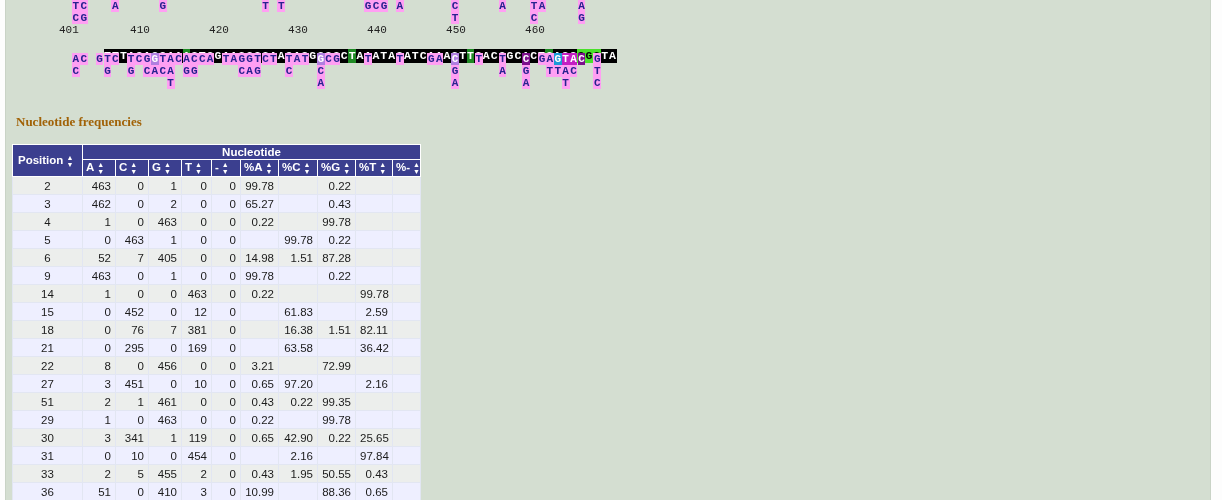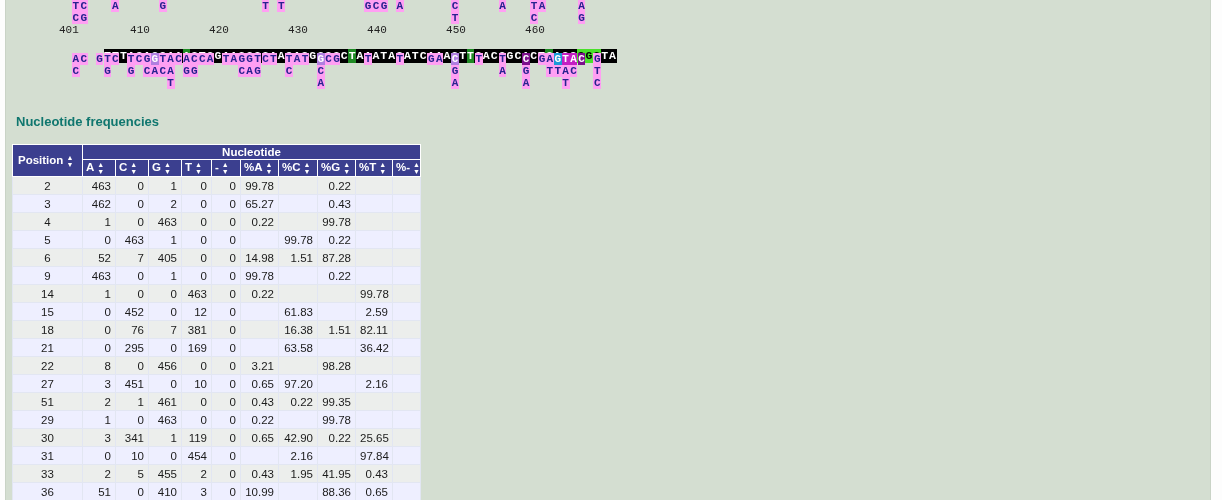--- a/index.html
+++ b/index.html
@@ -93,22 +93,22 @@
   .cn.g-dark  { background: #1f8a24; color:#ffffff; }
   .cn.g-light { background: #49e02a; color:#000000; }
 
   
   #freq-title {
     position: absolute;
     left: 16px;
     top: 114px;
     font-size: 13px;
     font-weight: bold;
-    color: #0f766e;
-    font-family: Liberation Sans, sans-serif;
+    color: #a16207;
+    font-family: Liberation Serif, serif;
   }
   #freq-table-wrap {
     position: absolute;
     left: 12px;
     top: 144px;
     width: 394px;
   }
   table.freq {
     border-collapse: collapse;
     width: 394px;
@@ -348,21 +348,21 @@
           </tr>
           <tr class="odd">
             <td class="pos">22</td>
             <td>8</td>
             <td>0</td>
             <td>456</td>
             <td>0</td>
             <td>0</td>
             <td>3.21</td>
             <td></td>
-            <td>98.28</td>
+            <td>72.99</td>
             <td></td>
             <td></td>
           </tr>
           <tr class="even">
             <td class="pos">27</td>
             <td>3</td>
             <td>451</td>
             <td>0</td>
             <td>10</td>
             <td>0</td>
@@ -426,21 +426,21 @@
           </tr>
           <tr class="odd">
             <td class="pos">33</td>
             <td>2</td>
             <td>5</td>
             <td>455</td>
             <td>2</td>
             <td>0</td>
             <td>0.43</td>
             <td>1.95</td>
-            <td>41.95</td>
+            <td>50.55</td>
             <td>0.43</td>
             <td></td>
           </tr>
           <tr class="even">
             <td class="pos">36</td>
             <td>51</td>
             <td>0</td>
             <td>410</td>
             <td>3</td>
             <td>0</td>

